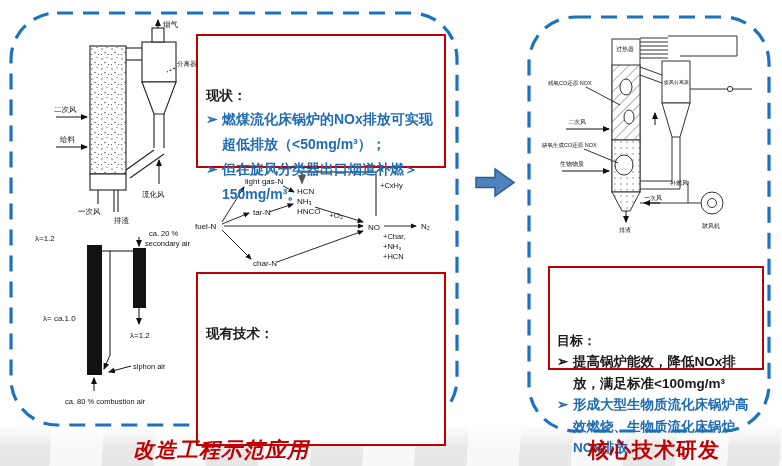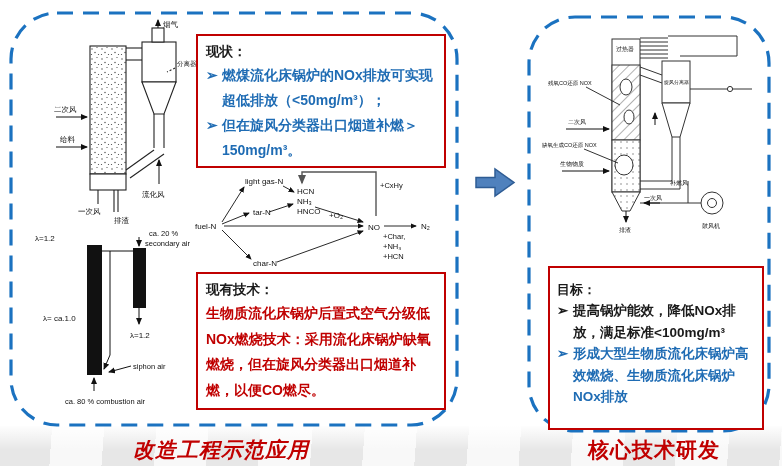--- a/index.html
+++ b/index.html
@@ -15,28 +15,28 @@
       linear-gradient(rgba(255,255,255,.95), rgba(255,255,255,0) 60%),
       repeating-linear-gradient(94deg,#e7e7e7 0 52px,#f8f8f8 52px 104px),
       repeating-linear-gradient(86deg,rgba(255,255,255,.55) 0 66px,rgba(225,225,225,.45) 66px 132px);
   }
   svg text{font-family:"Liberation Sans",sans-serif;}
   
   .redbox{
     position:absolute;border:2px solid #c00000;background:#ffffff;
     box-sizing:border-box;padding:5px 9px 4px 8px;z-index:3;
   }
-  .boxtitle{font-weight:bold;color:#1a1a1a;font-size:13.5px;line-height:22px;}
+  .boxtitle{font-weight:bold;color:#1a1a1a;font-size:13.5px;line-height:22px;margin-top:44px;}
   .bullet{display:flex;font-weight:bold;}
   .bullet .mk{flex:0 0 16px;}
   #status-box{left:196px;top:34px;width:250px;height:134px;}
   #status-box .bullet{color:#1f6cb4;font-size:14px;line-height:25px;}
-  #tech-box{left:196px;top:272px;width:250px;height:138px;}
+  #tech-box{left:196px;top:272px;width:250px;height:174px;}
   #tech-box .body{color:#c00000;font-weight:bold;font-size:14px;line-height:25.5px;}
-  #goal-box{left:548px;top:266px;width:216px;height:164px;padding:12px 7px;}
+  #goal-box{left:548px;top:266px;width:216px;height:104px;padding:19px 7px;}
   #goal-box .boxtitle{font-size:13px;line-height:20px;}
   #goal-box .bullet{font-size:13.5px;line-height:21.5px;}
   #goal-box .b1{color:#1a1a1a;}
   #goal-box .b2{color:#1f6cb4;}
   .caption{
     position:absolute;color:#c00000;font-weight:bold;font-size:21px;
     letter-spacing:1px;z-index:4;white-space:nowrap;
   }
   #caption-left{left:133px;top:436px;font-style:italic;}
   #caption-right{left:588px;top:436px;}
@@ -249,21 +249,20 @@
     <span>燃煤流化床锅炉的NOx排放可实现超低排放（&lt;50mg/m³）；</span>
   </div>
   <div class="bullet">
     <span class="mk">➢</span>
     <span>但在旋风分类器出口烟道补燃＞150mg/m³。</span>
   </div>
 </div>
 
 <div id="tech-box" class="redbox">
   <div class="boxtitle">现有技术：</div>
-  <div class="body">生物质流化床锅炉后置式空气分级低NOx燃烧技术：采用流化床锅炉缺氧燃烧，但在旋风分类器出口烟道补燃，以便CO燃尽。</div>
 </div>
 
 <div id="goal-box" class="redbox">
   <div class="boxtitle">目标：</div>
   <div class="bullet b1">
     <span class="mk">➢</span>
     <span>提高锅炉能效，降低NOx排放，满足标准&lt;100mg/m³</span>
   </div>
   <div class="bullet b2">
     <span class="mk">➢</span>

